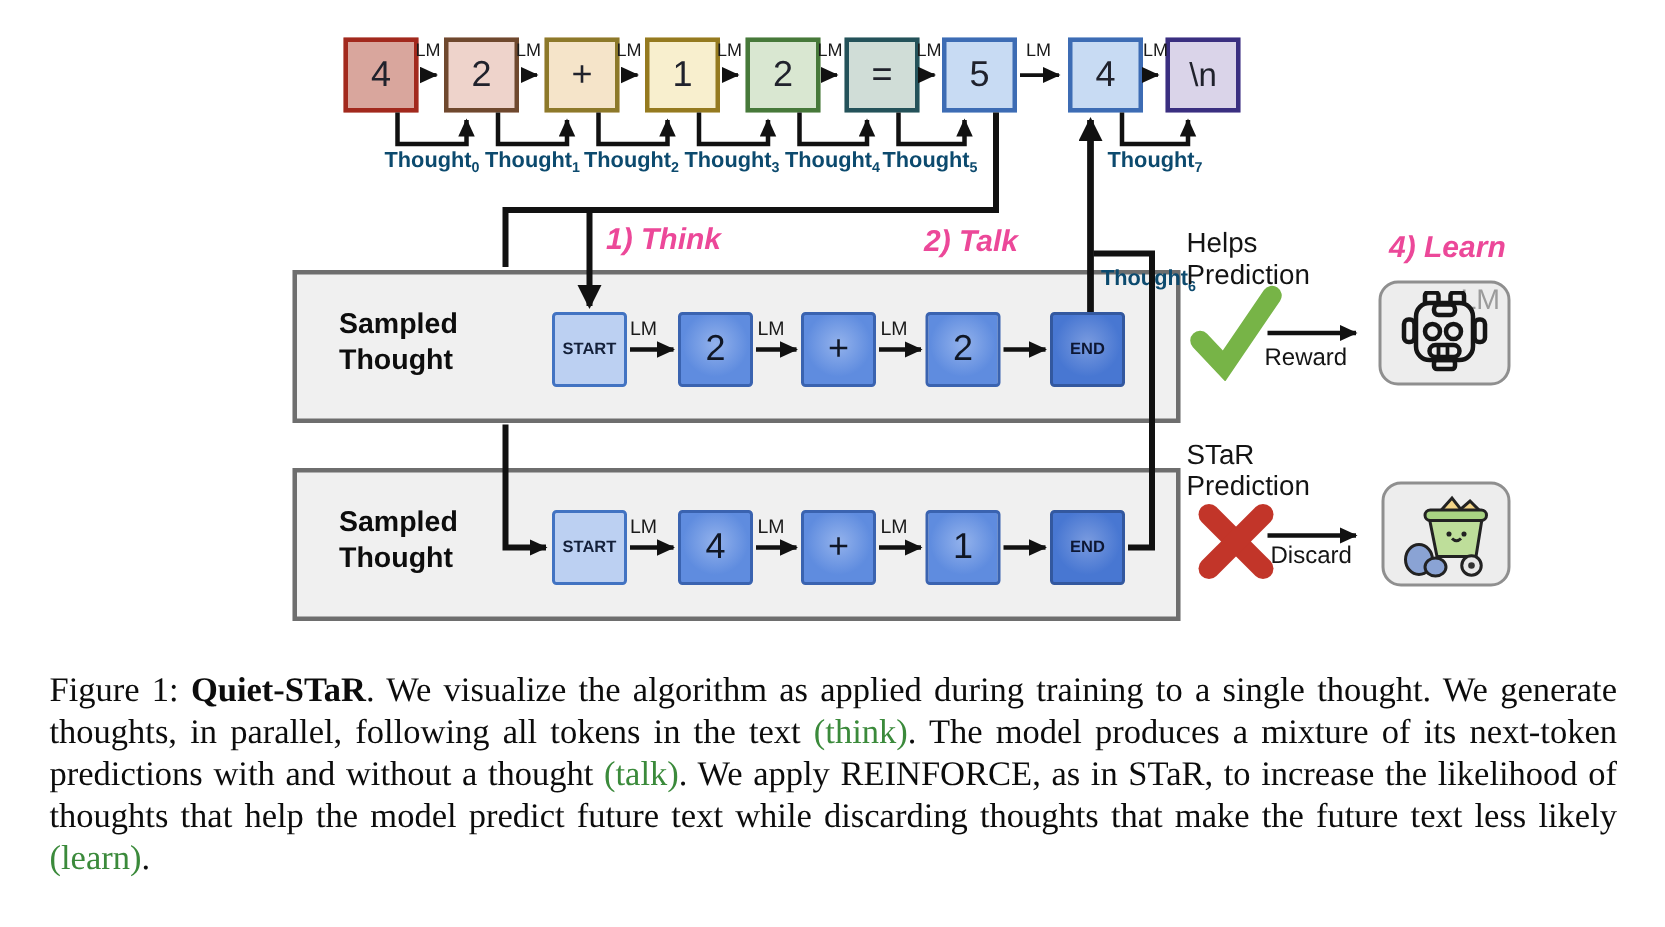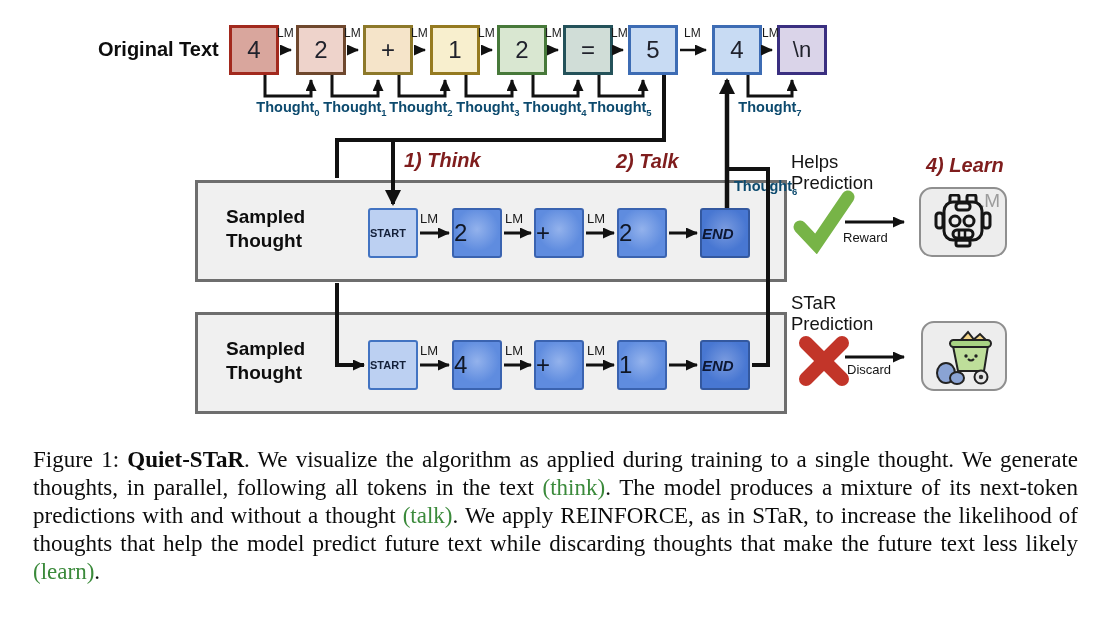--- a/index.html
+++ b/index.html
@@ -15,37 +15,37 @@
        font-size:24px;color:#20222c;z-index:3;}
   .lm{position:absolute;font-size:12px;color:#1a1a1a;z-index:4;}
   .lm.row{font-size:13px;}
 
   .thought{position:absolute;top:99px;font-size:14.5px;color:#0c4a6e;transform:translateX(-50%);
            white-space:nowrap;z-index:4;font-weight:bold;}
   .thought sub{font-size:9.5px;}
   .thought.t6{transform:none;top:141px;margin-top:37px;}
 
   .step{position:absolute;font-size:20px;font-weight:bold;font-style:italic;
-        color:#7f1d1d;z-index:7;white-space:nowrap;}
+        color:#ec4899;z-index:7;white-space:nowrap;}
 
   .container{position:absolute;left:195px;width:592px;height:102px;box-sizing:border-box;
              background:#f0f0f0;border:3px solid #6e6e6e;z-index:1;}
   .row-label{position:absolute;left:226px;width:112px;font-size:19px;font-weight:bold;
              line-height:24px;color:#0d0d0d;z-index:2;}
 
   .tbox{position:absolute;width:50px;height:50px;box-sizing:border-box;border-radius:3px;
-        display:flex;align-items:center;justify-content:flex-start;z-index:3;}
+        display:flex;align-items:center;justify-content:center;z-index:3;}
   .tbox.start{background:#bcd0f2;border:2.5px solid #4273c2;font-size:11px;font-weight:600;color:#14203a;}
   .tbox.mid{background:radial-gradient(circle at 50% 42%, #93b2ec 0%, #5f8cdf 62%);
             border:2.5px solid #3a63b0;font-size:24px;color:#101725;}
   .tbox.endb{background:radial-gradient(circle at 50% 42%, #7a9bdf 0%, #4877d2 62%);
-             border:2.5px solid #33589f;font-size:15px;font-weight:600;color:#0d1733;font-style:italic;}
+             border:2.5px solid #33589f;font-size:11px;font-weight:600;color:#0d1733;}
 
   .outcome{position:absolute;font-size:18.5px;line-height:21px;color:#141414;z-index:4;}
-  .action{position:absolute;font-size:13px;color:#141414;z-index:4;}
+  .action{position:absolute;font-size:16px;color:#141414;z-index:4;}
 
   .iconbox{position:absolute;width:88px;height:70px;box-sizing:border-box;background:#ededed;
            border:2.5px solid #8f8f8f;border-radius:13px;z-index:3;}
   .iconbox .lm-gray{position:absolute;right:5px;top:1px;font-size:19px;color:#9c9c9c;}
 
   .caption{position:absolute;left:33px;top:446px;width:1045px;margin:0;
            font-family:"Liberation Serif",serif;font-size:23px;line-height:28px;
            text-align:justify;color:#0c0c0c;z-index:2;}
   .caption b{font-weight:bold;}
   .grn{color:#3b8a3b;}
@@ -97,21 +97,20 @@
       <path d="M420,365 H449" stroke-width="3" marker-end="url(#ah)"></path>
       <path d="M504,365 H531" stroke-width="3" marker-end="url(#ah)"></path>
       <path d="M586,365 H614" stroke-width="3" marker-end="url(#ah)"></path>
       <path d="M669,365 H697" stroke-width="3" marker-end="url(#ah)"></path>
 
       <path d="M845,222 H904" stroke-width="3" marker-end="url(#ah)"></path>
       <path d="M845,357 H904" stroke-width="3" marker-end="url(#ah)"></path>
     </g>
   </svg>
 
-  <div class="abs orig-label">Original Text</div>
 
   <div class="tok" style="left: 229px; background: rgb(217, 166, 157); border-color: rgb(162, 41, 29);">
       <span>4</span>
     </div>
   <div class="tok" style="left: 296px; background: rgb(238, 211, 203); border-color: rgb(111, 72, 46);">
       <span>2</span>
     </div>
   <div class="tok" style="left: 363px; background: rgb(245, 228, 201); border-color: rgb(141, 121, 42);">
       <span>+</span>
     </div>

